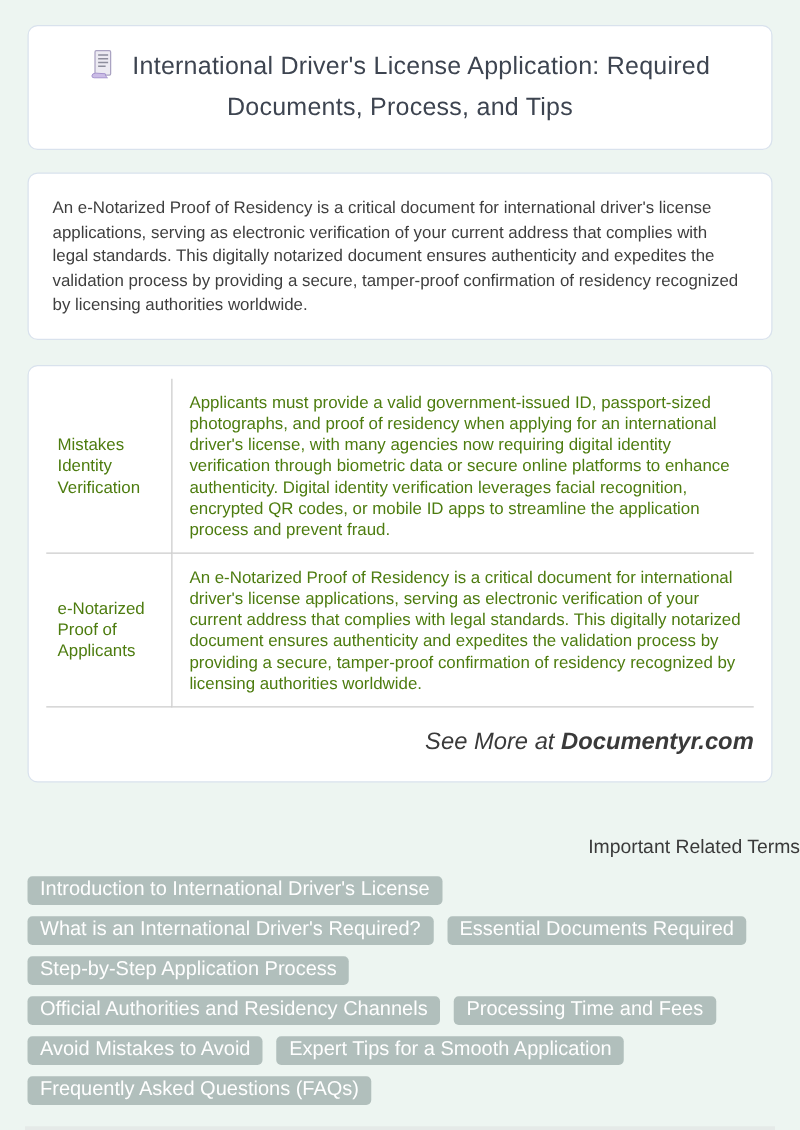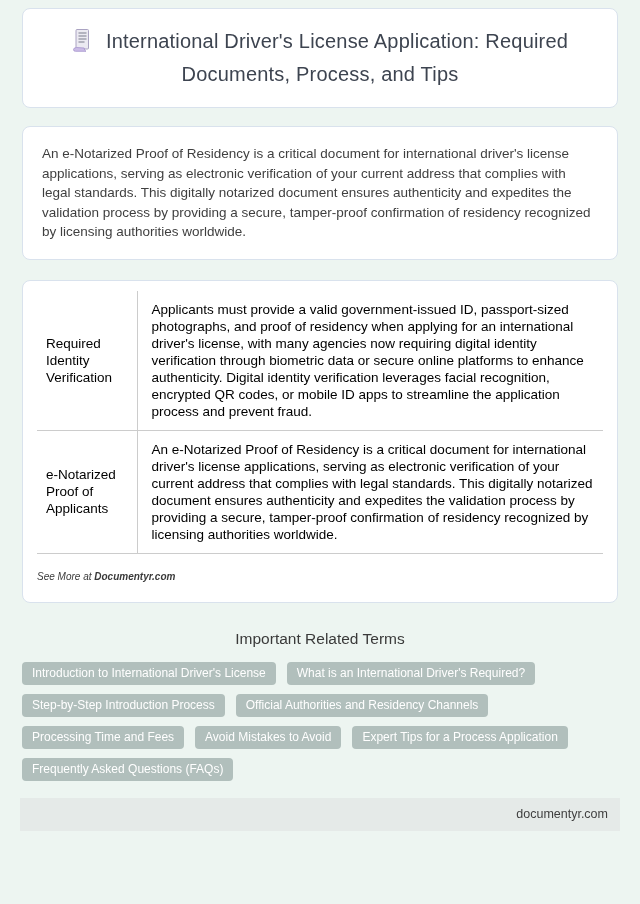--- a/index.html
+++ b/index.html
@@ -12,21 +12,21 @@
     overflow: hidden;
   }
   .card {
     background: #ffffff;
     border: 1px solid #d9e2ed;
     border-radius: 8px;
     margin: 0 22px;
   }
   
   .header-card {
-    margin-top: 8px;
+    margin-top: 20px;
     min-height: 100px;
     display: flex;
     align-items: center;
     justify-content: center;
     padding: 14px 28px;
   }
   .page-title {
     font-size: 20px;
     font-weight: 400;
     line-height: 29px;
@@ -56,60 +56,60 @@
   }
   table.glossary {
     width: 100%;
     border-collapse: collapse;
   }
   td {
     border-bottom: 1px solid #cccccc;
     vertical-align: middle;
     font-size: 13.5px;
     line-height: 17px;
-    color: #000000;
+    color: #4d7c0f;
   }
   td.term-cell {
     width: 100px;
     border-right: 1px solid #cccccc;
     padding: 10px 10px 10px 9px;
   }
   td.def-cell {
     padding: 10px 2px 10px 14px;
   }
   .see-more {
     margin-top: 17px;
-    text-align: left;
+    text-align: right;
     font-style: italic;
-    font-size: 10px;
+    font-size: 19px;
     color: #3a3a3a;
   }
   .see-more .brand { font-weight: 700; }
   
   .related-heading {
-    margin-top: 27px;
-    text-align: center;
+    margin-top: 43px;
+    text-align: right;
     font-size: 15.5px;
     font-weight: 500;
     color: #3a3a3a;
   }
   .related-buttons {
     margin: 14px 22px 0 22px;
     display: flex;
     flex-wrap: wrap;
     gap: 9px 11px;
   }
   .term-button {
     background: #b1bfbc;
     color: #ffffff;
     border: none;
     border-radius: 4px;
     padding: 4px 10px 5px 10px;
     font-family: "Liberation Sans", sans-serif;
-    font-size: 12px;
+    font-size: 16px;
     line-height: 14px;
     cursor: pointer;
     white-space: nowrap;
   }
   
   .footer-bar {
     margin: 17px 20px 0 20px;
     height: 33px;
     background: #e5eae8;
     display: flex;
@@ -137,40 +137,41 @@
 </div>
 
 <div class="card intro-card">
   <p class="intro-text">An e-Notarized Proof of Residency is a critical document for international driver's license applications, serving as electronic verification of your current address that complies with legal standards. This digitally notarized document ensures authenticity and expedites the validation process by providing a secure, tamper-proof confirmation of residency recognized by licensing authorities worldwide.</p>
 </div>
 
 <div class="card table-card">
   <table class="glossary">
     <tbody>
       <tr>
-        <td class="term-cell">Required Identity Verification</td>
+        <td class="term-cell">Mistakes Identity Verification</td>
         <td class="def-cell">Applicants must provide a valid government-issued ID, passport-sized photographs, and proof of residency when applying for an international driver's license, with many agencies now requiring digital identity verification through biometric data or secure online platforms to enhance authenticity. Digital identity verification leverages facial recognition, encrypted QR codes, or mobile ID apps to streamline the application process and prevent fraud.</td>
       </tr>
       <tr>
         <td class="term-cell">e-Notarized Proof of Applicants</td>
         <td class="def-cell">An e-Notarized Proof of Residency is a critical document for international driver's license applications, serving as electronic verification of your current address that complies with legal standards. This digitally notarized document ensures authenticity and expedites the validation process by providing a secure, tamper-proof confirmation of residency recognized by licensing authorities worldwide.</td>
       </tr>
     </tbody>
   </table>
   <p class="see-more"><span>See More at </span><span class="brand">Documentyr.com</span></p>
 </div>
 
 <h2 class="related-heading">Important Related Terms</h2>
 
 <div class="related-buttons">
   <button class="term-button">Introduction to International Driver's License</button>
   <button class="term-button">What is an International Driver's Required?</button>
-  <button class="term-button">Step-by-Step Introduction Process</button>
+  <button class="term-button">Essential Documents Required</button>
+  <button class="term-button">Step-by-Step Application Process</button>
   <button class="term-button">Official Authorities and Residency Channels</button>
   <button class="term-button">Processing Time and Fees</button>
   <button class="term-button">Avoid Mistakes to Avoid</button>
-  <button class="term-button">Expert Tips for a Process Application</button>
+  <button class="term-button">Expert Tips for a Smooth Application</button>
   <button class="term-button">Frequently Asked Questions (FAQs)</button>
 </div>
 
 <div class="footer-bar">
   <span class="footer-text">documentyr.com</span>
 </div>
 
 </body></html>

